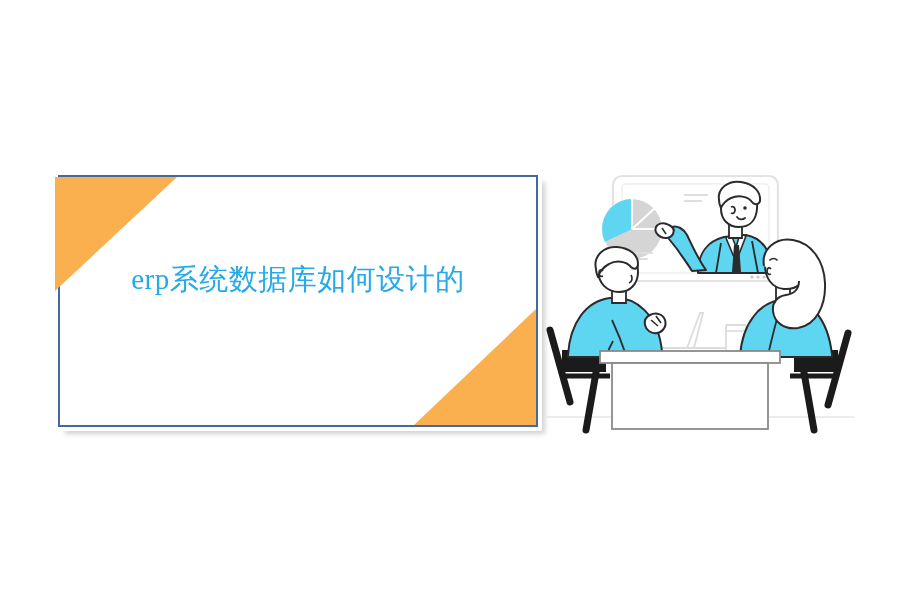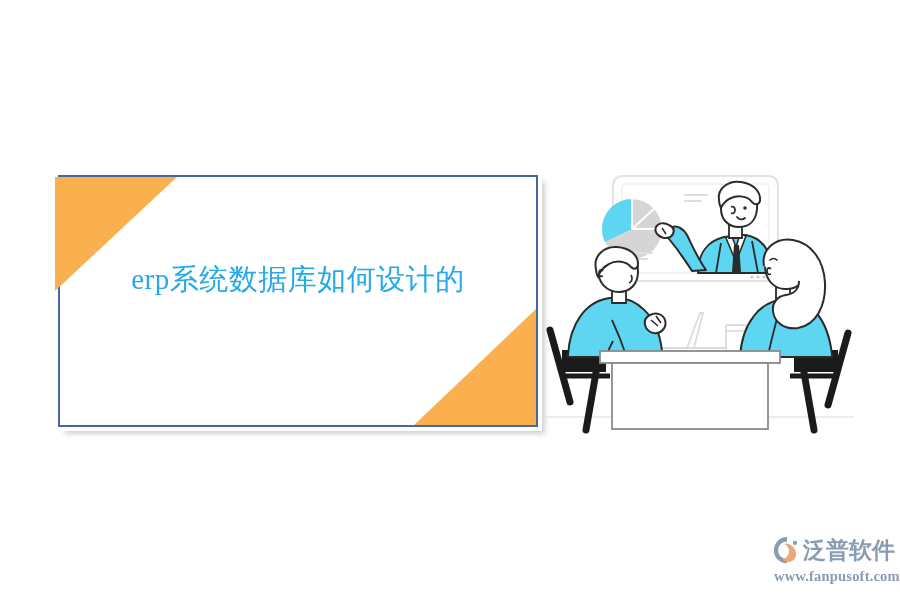--- a/index.html
+++ b/index.html
@@ -289,28 +289,14 @@
         <path d="M230 95 C232 93 235 93 237 95" fill="none" stroke="#2b2b2b" stroke-width="1.7" stroke-linecap="round"></path>
       </g>
 
       <g>
         <rect x="60" y="186" width="180" height="12" fill="#ffffff" stroke="#8a8a8a" stroke-width="1.8"></rect>
         <rect x="72" y="198" width="156" height="66" fill="#ffffff" stroke="#8a8a8a" stroke-width="1.8"></rect>
       </g>
     </svg>
   </div>
 
-  <div class="watermark">
-    <div class="wm-row">
-      <svg class="wm-mark" viewBox="0 0 32 32" xmlns="http://www.w3.org/2000/svg">
-        <path d="M16 2 C8 2 2 8.6 2 16.4 C2 24 8 30 16 30 L16 25.4
-                 C10.7 25.4 6.6 21.4 6.6 16.4 C6.6 11.2 10.7 7 16 7 Z" fill="#8a9bb4"></path>
-        <path d="M14.5 9 C20 9 25 13.2 25.6 19.6 C26 23.4 24 26.6 21 28
-                 C17.4 29.6 13.4 28.6 11.2 25.6 C14.6 25.2 17.4 22.6 18 19
-                 C18.6 15 16.8 11.4 13.4 9.6 Z" fill="#e8a878"></path>
-        <circle cx="24.5" cy="8.5" r="2.3" fill="#8a9bb4"></circle>
-      </svg>
-      <div class="wm-name">泛普软件</div>
-    </div>
-    <div class="wm-url">www.fanpusoft.com</div>
-  </div>
 
 </div>
 
 </body></html>

